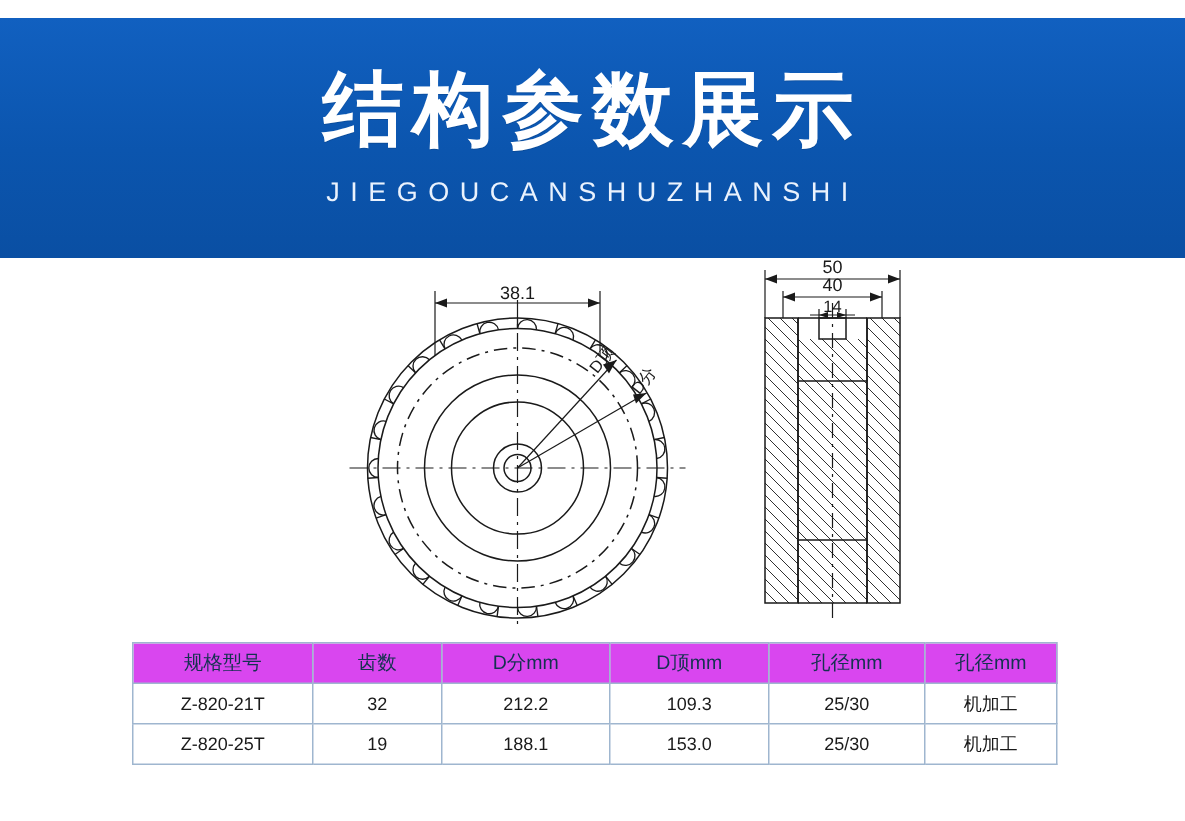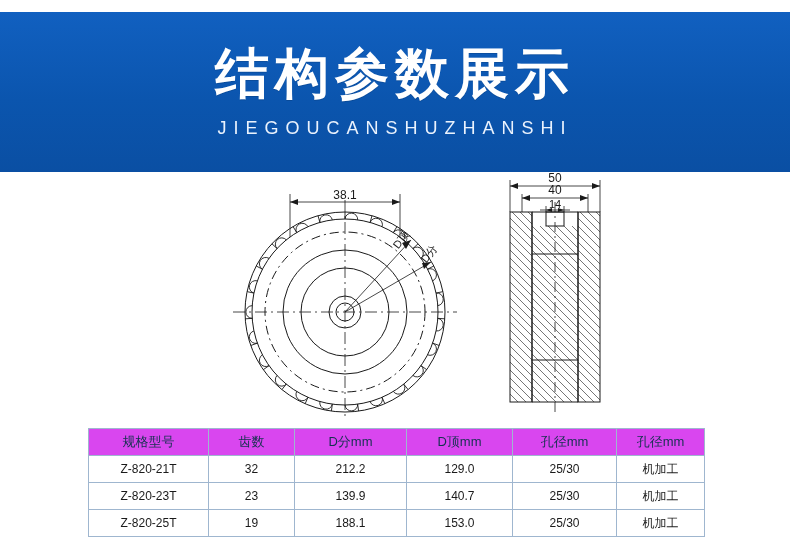--- a/index.html
+++ b/index.html
@@ -455,29 +455,21 @@
           <th>D顶mm</th>
           <th>孔径mm</th>
           <th>孔径mm</th>
         </tr>
       </thead>
       <tbody>
         <tr>
           <td>Z-820-21T</td>
           <td>32</td>
           <td>212.2</td>
-          <td>129.0</td>
-          <td>25/30</td>
-          <td>机加工</td>
-        </tr>
-        <tr>
-          <td>Z-820-23T</td>
-          <td>23</td>
-          <td>139.9</td>
-          <td>140.7</td>
+          <td>109.3</td>
           <td>25/30</td>
           <td>机加工</td>
         </tr>
         <tr>
           <td>Z-820-25T</td>
           <td>19</td>
           <td>188.1</td>
           <td>153.0</td>
           <td>25/30</td>
           <td>机加工</td>

